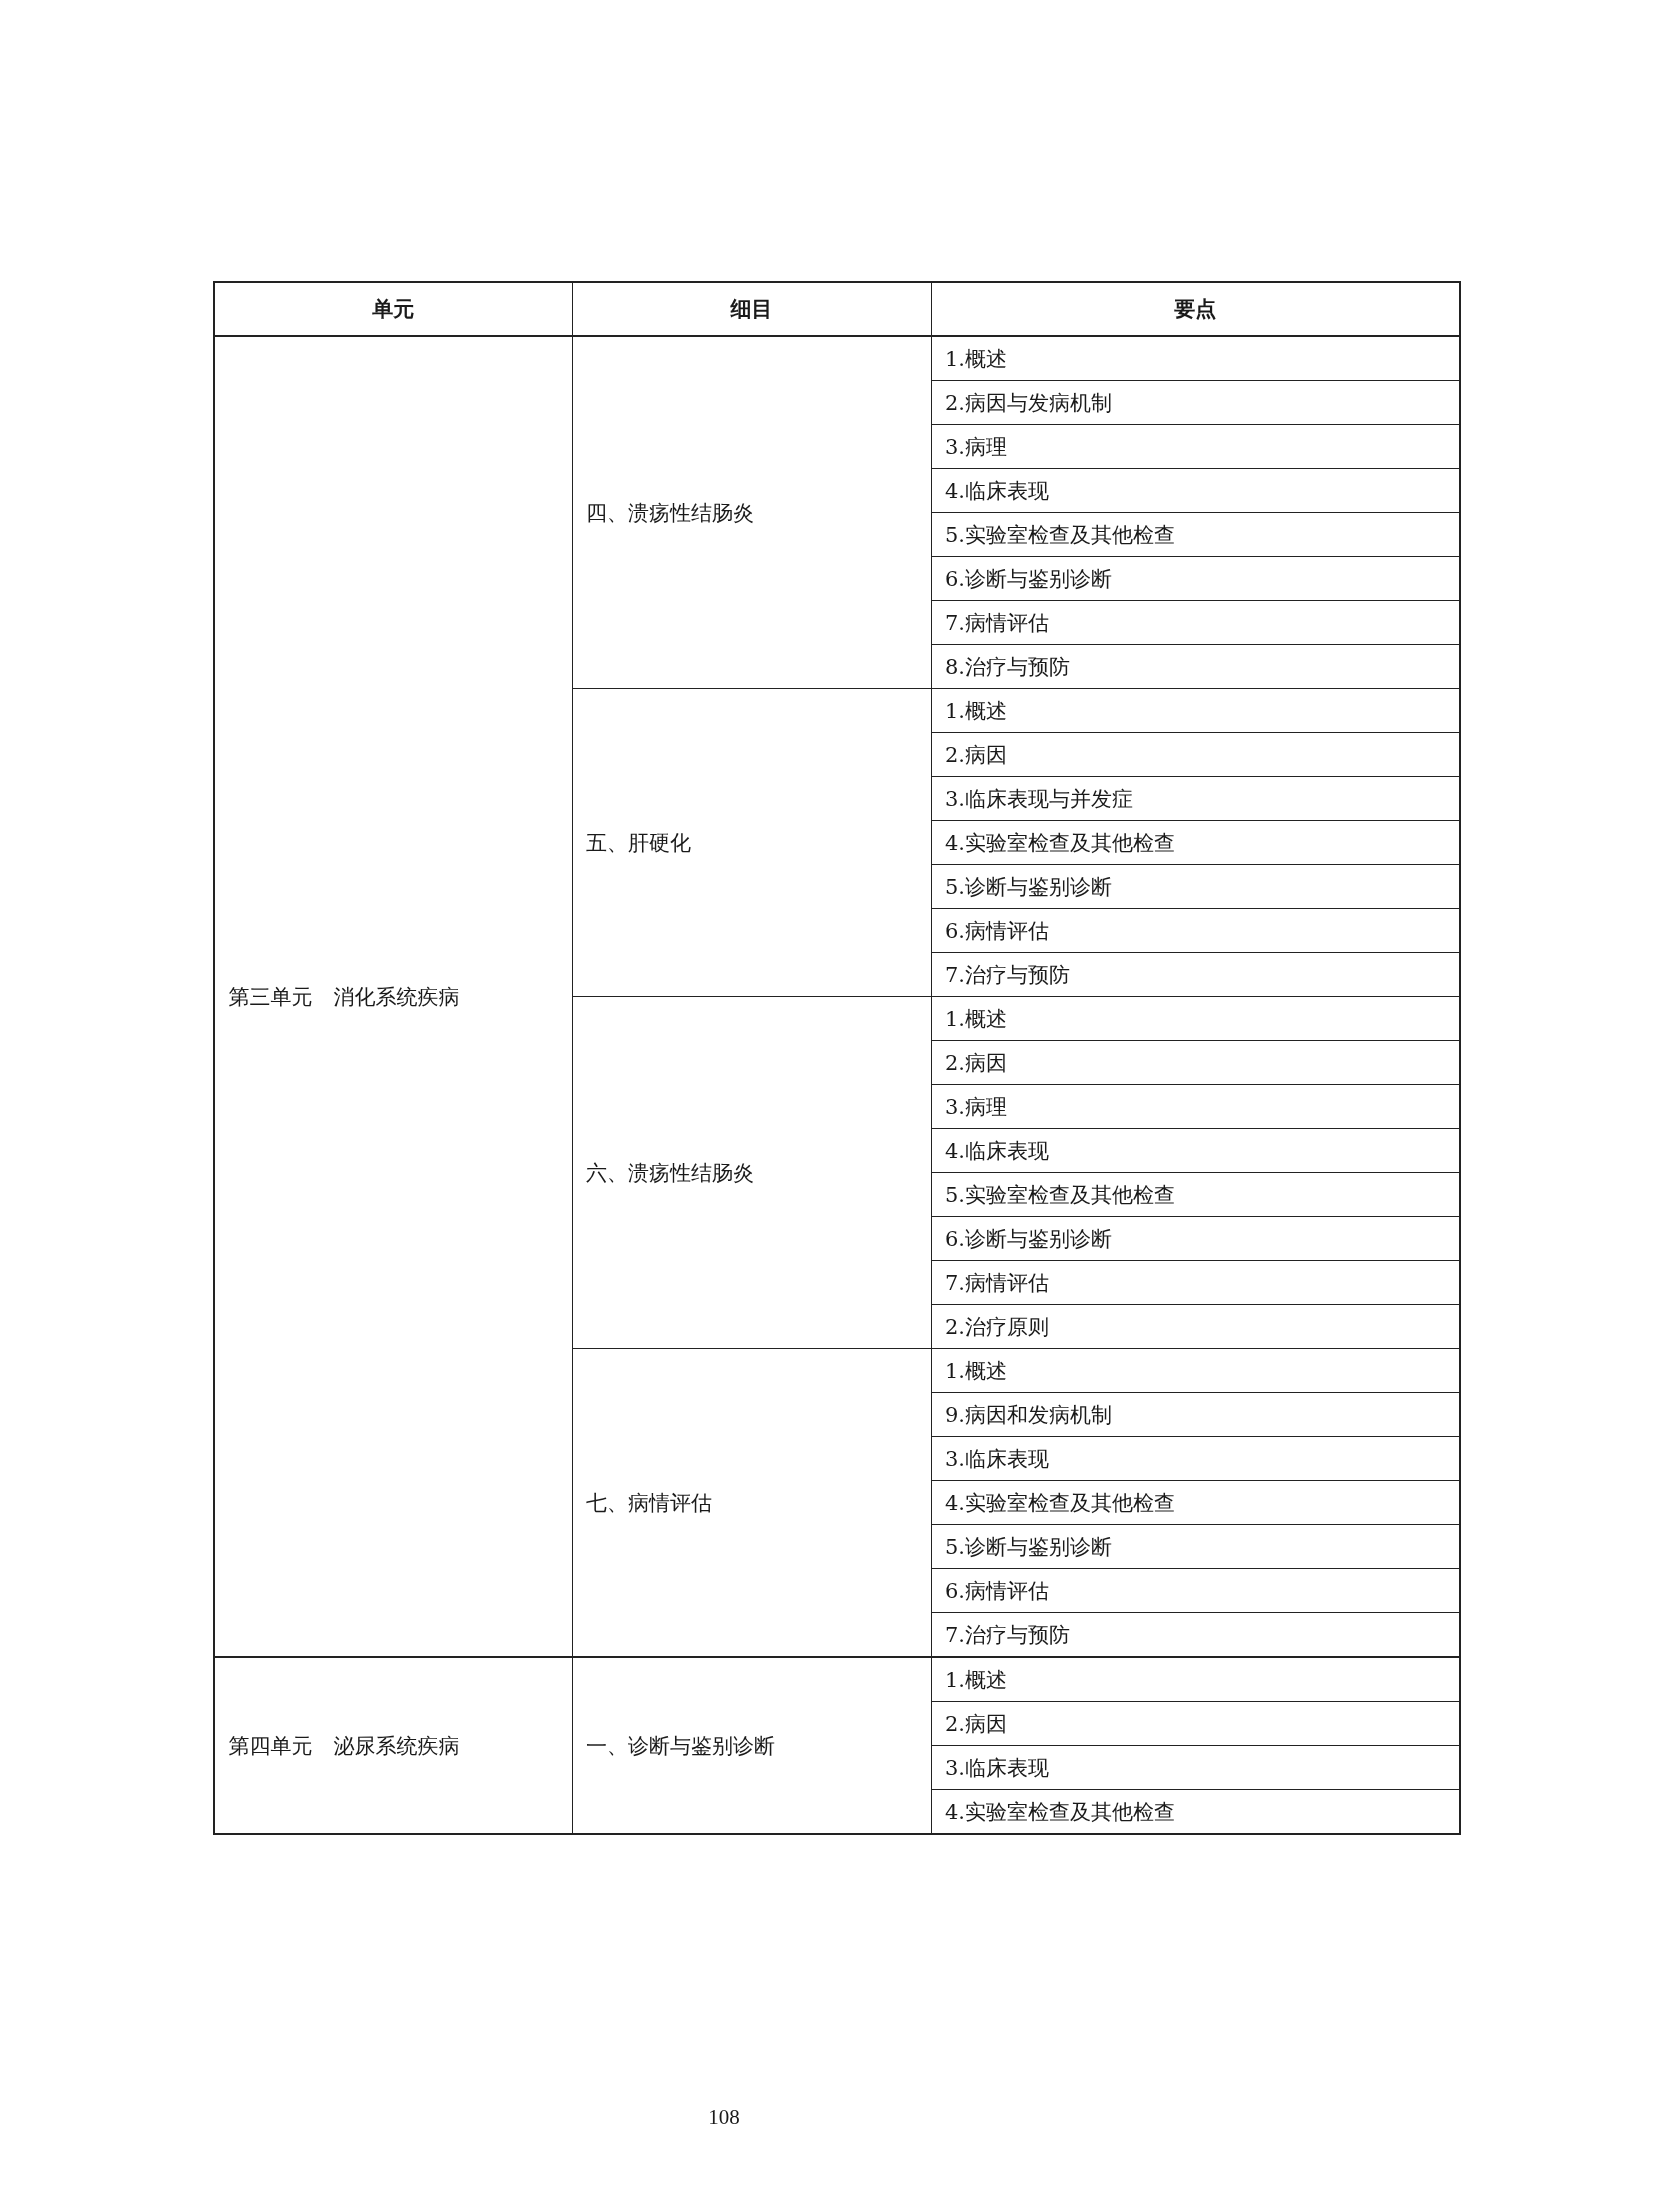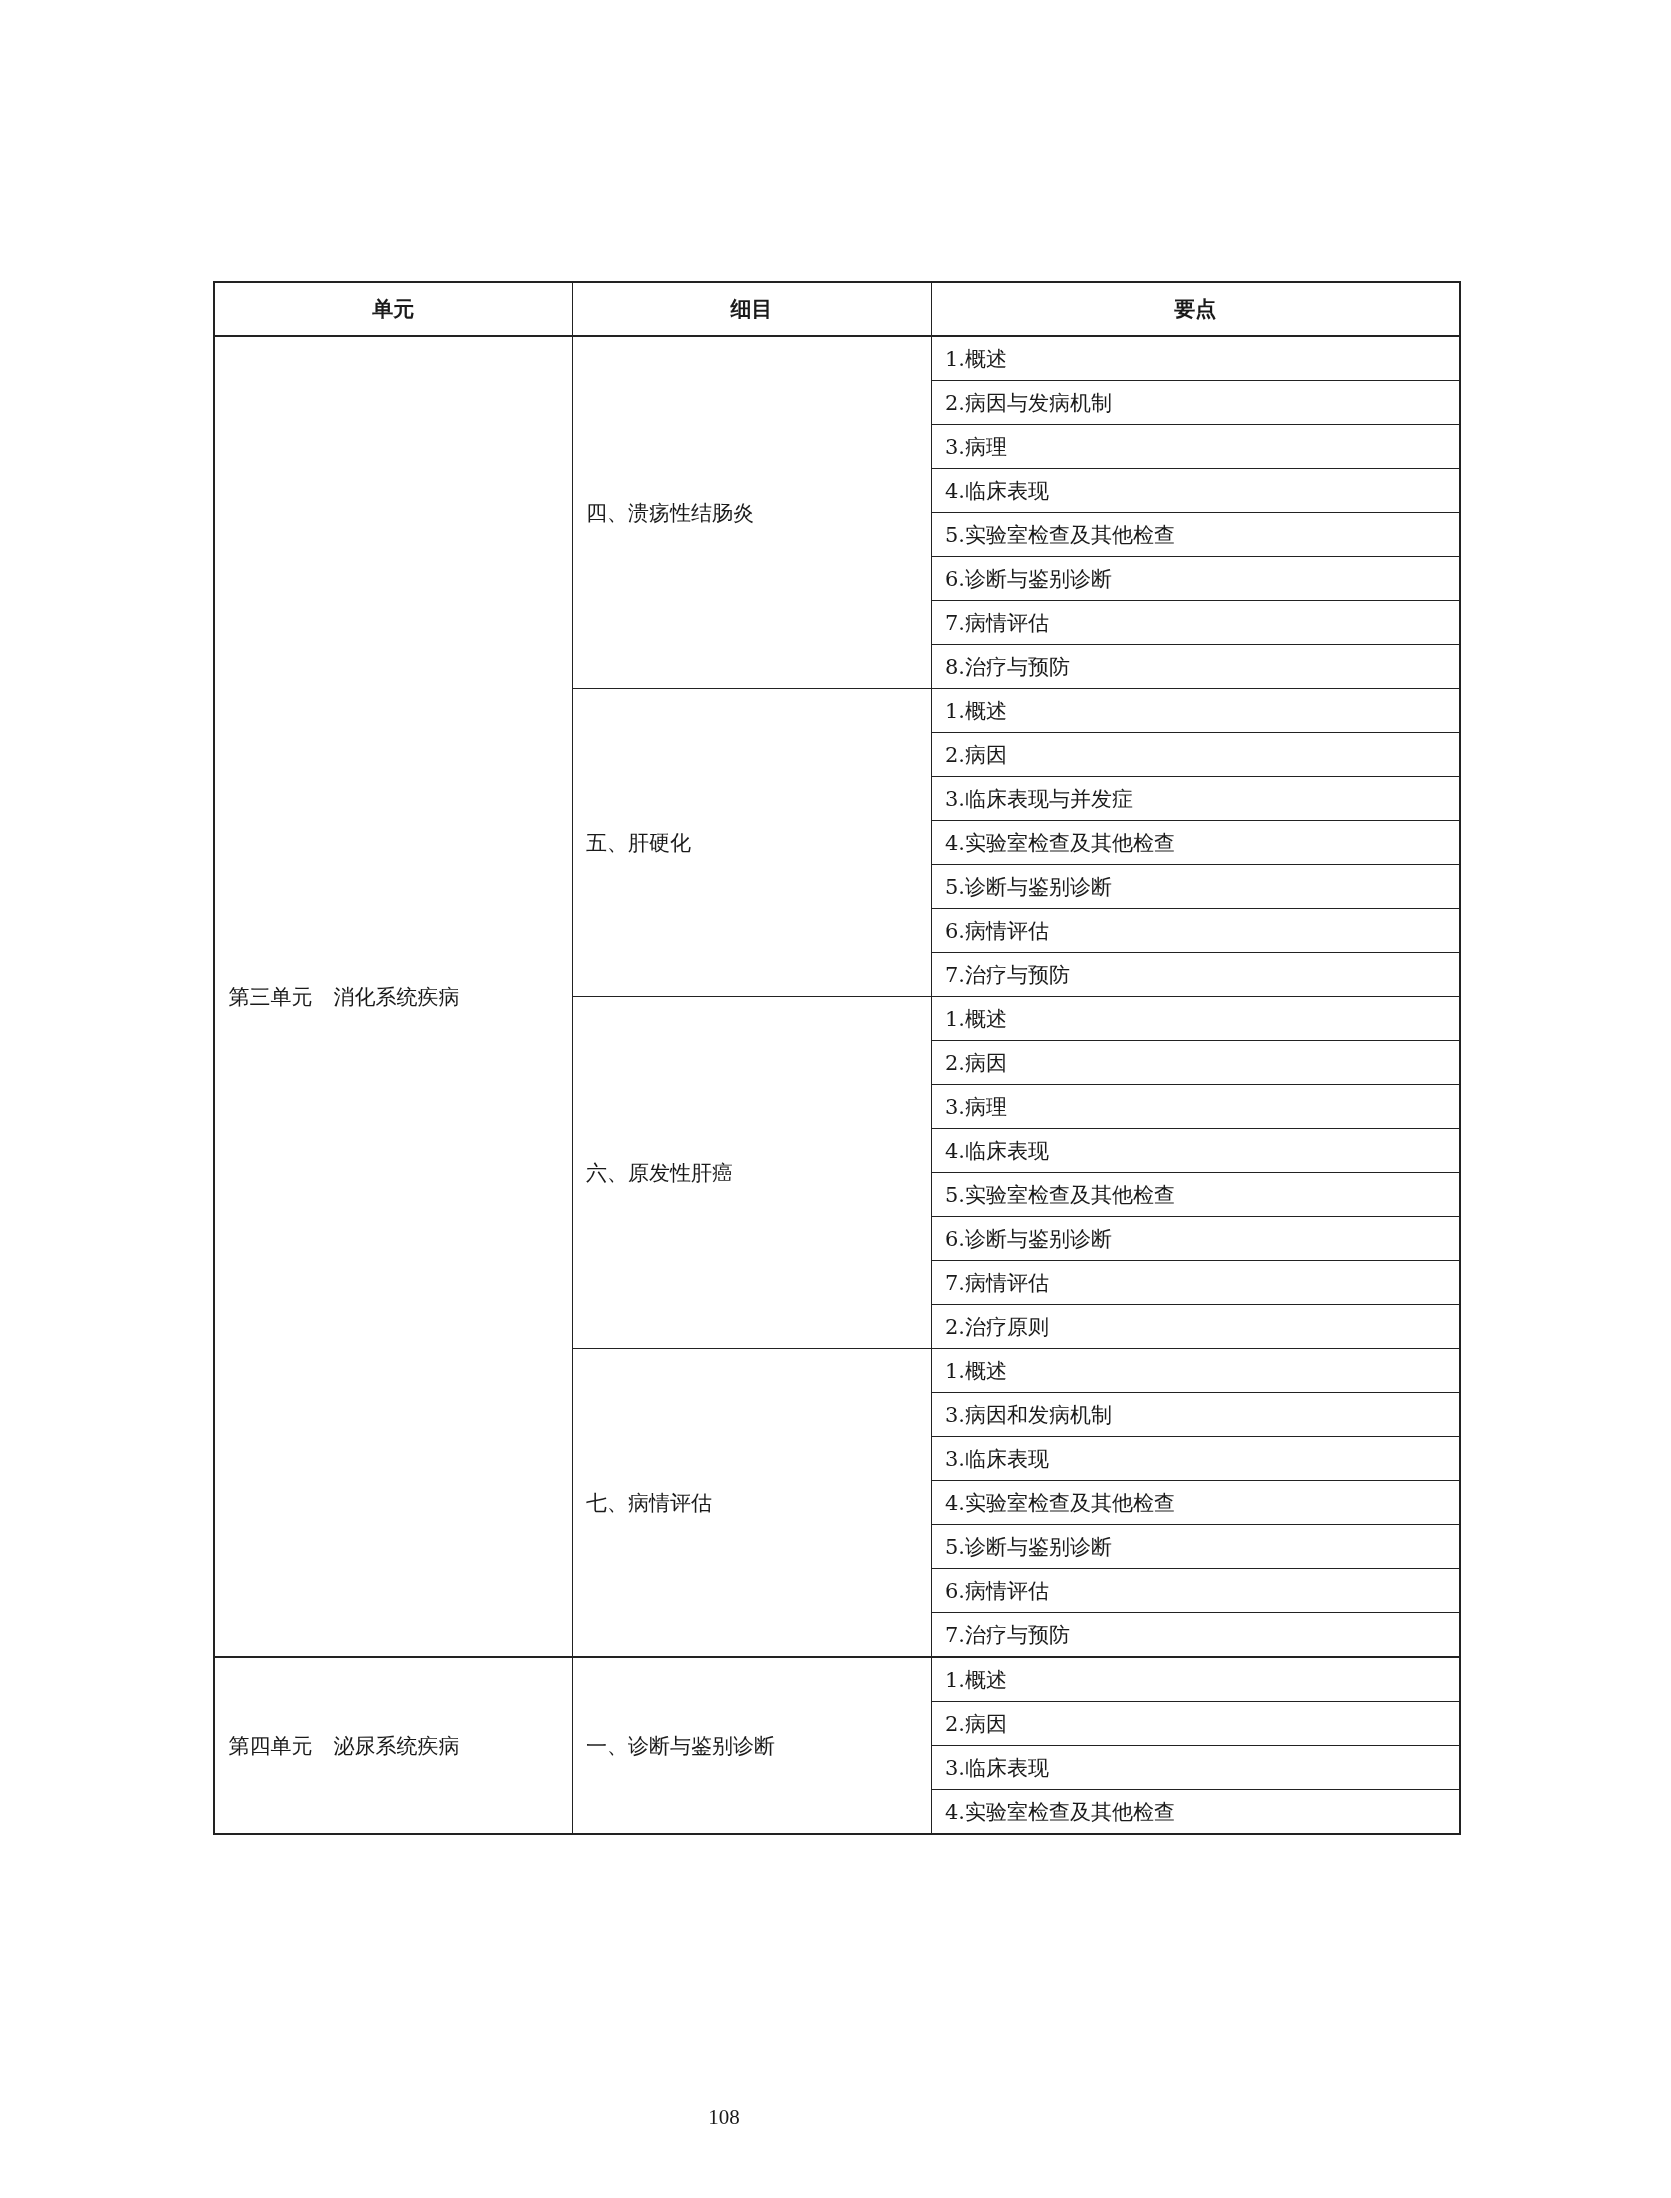--- a/index.html
+++ b/index.html
@@ -89,21 +89,21 @@
         <tr>
           <td class="point">5.诊断与鉴别诊断</td>
         </tr>
         <tr>
           <td class="point">6.病情评估</td>
         </tr>
         <tr>
           <td class="point">7.治疗与预防</td>
         </tr>
         <tr>
-          <td rowspan="8">六、原发性肝癌</td>
+          <td rowspan="8">六、溃疡性结肠炎</td>
           <td class="point">1.概述</td>
         </tr>
         <tr>
           <td class="point">2.病因</td>
         </tr>
         <tr>
           <td class="point">3.病理</td>
         </tr>
         <tr>
           <td class="point">4.临床表现</td>
@@ -118,21 +118,21 @@
           <td class="point">7.病情评估</td>
         </tr>
         <tr>
           <td class="point">2.治疗原则</td>
         </tr>
         <tr>
           <td rowspan="7">七、病情评估</td>
           <td class="point">1.概述</td>
         </tr>
         <tr>
-          <td class="point">3.病因和发病机制</td>
+          <td class="point">9.病因和发病机制</td>
         </tr>
         <tr>
           <td class="point">3.临床表现</td>
         </tr>
         <tr>
           <td class="point">4.实验室检查及其他检查</td>
         </tr>
         <tr>
           <td class="point">5.诊断与鉴别诊断</td>
         </tr>

